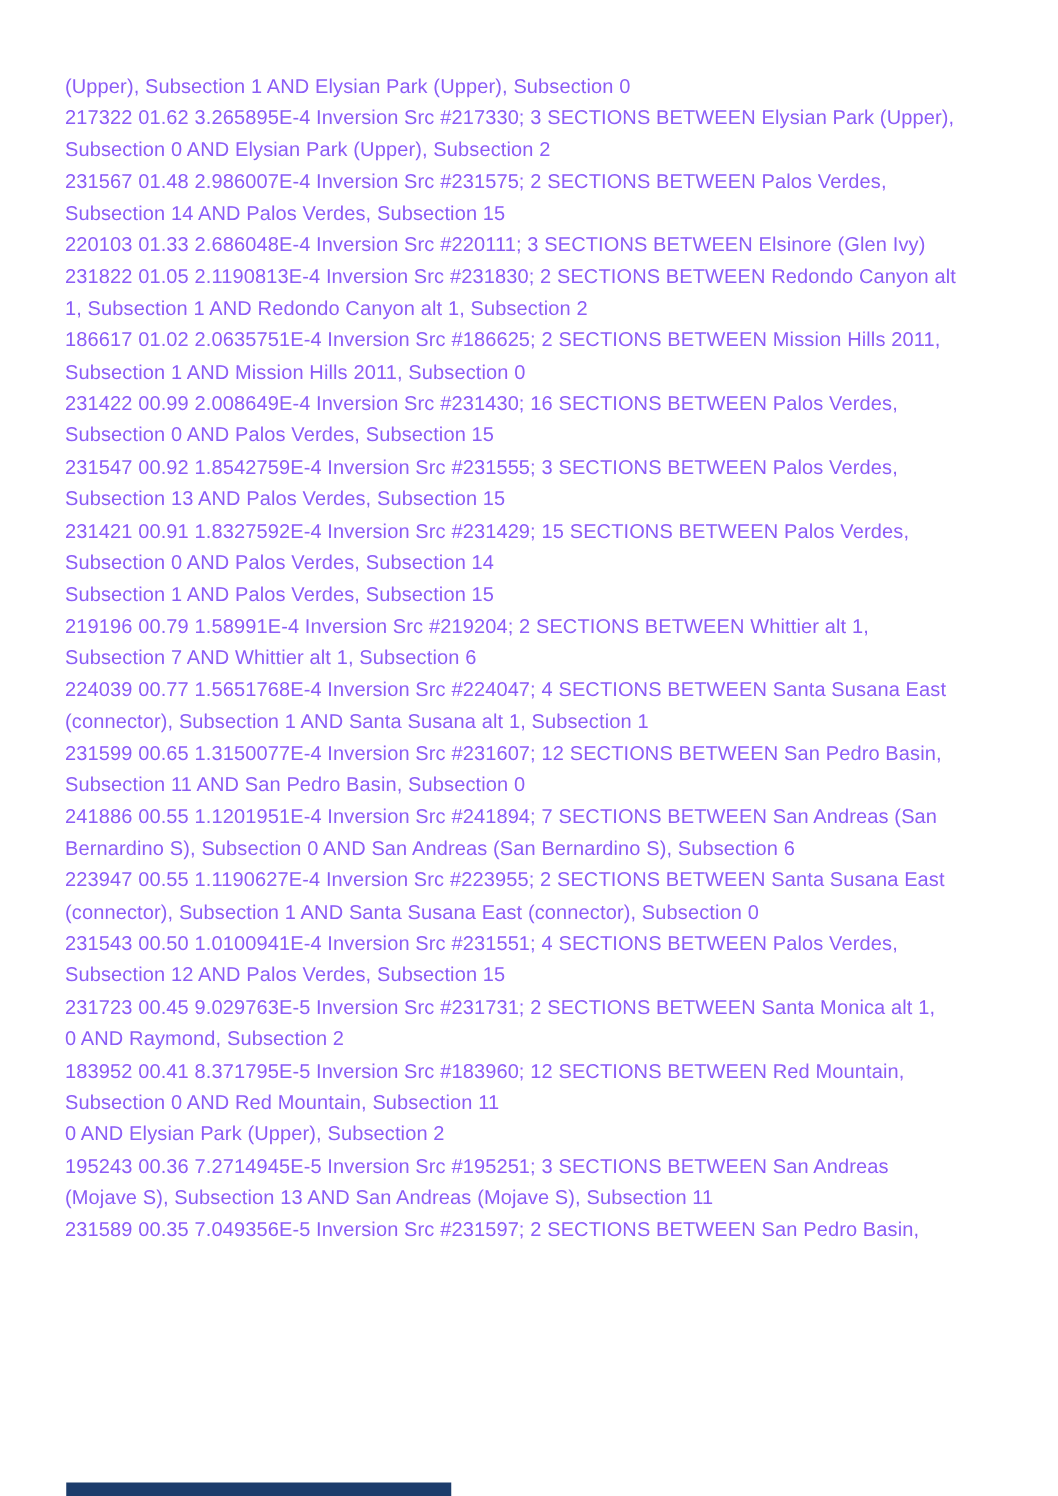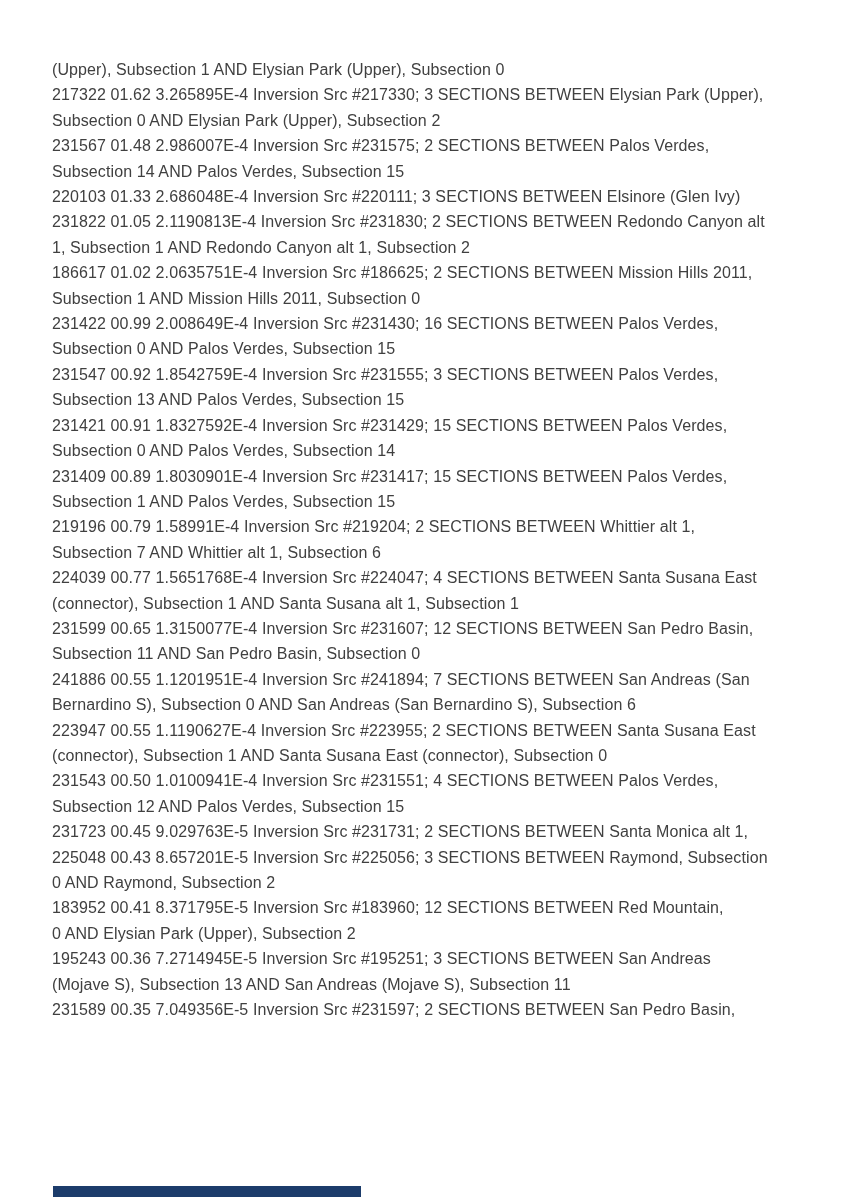--- a/index.html
+++ b/index.html
@@ -22,21 +22,21 @@
   .text-content {
     position: absolute;
     top: 57px;
     left: 52px;
     width: 756px;
   }
   .text-line {
     font-size: 16px;
     line-height: 25.4px;
     letter-spacing: 0.1px;
-    color: #404040;
+    color: #8b5cf6;
     white-space: pre;
   }
   .selection-highlight-bar {
     position: absolute;
     left: 53px;
     bottom: 0;
     width: 308px;
     height: 11px;
   }
 </style>
@@ -54,37 +54,36 @@
       <div class="text-line">231822 01.05 2.1190813E-4 Inversion Src #231830; 2 SECTIONS BETWEEN Redondo Canyon alt</div>
       <div class="text-line">1, Subsection 1 AND Redondo Canyon alt 1, Subsection 2</div>
       <div class="text-line">186617 01.02 2.0635751E-4 Inversion Src #186625; 2 SECTIONS BETWEEN Mission Hills 2011,</div>
       <div class="text-line">Subsection 1 AND Mission Hills 2011, Subsection 0</div>
       <div class="text-line">231422 00.99 2.008649E-4 Inversion Src #231430; 16 SECTIONS BETWEEN Palos Verdes,</div>
       <div class="text-line">Subsection 0 AND Palos Verdes, Subsection 15</div>
       <div class="text-line">231547 00.92 1.8542759E-4 Inversion Src #231555; 3 SECTIONS BETWEEN Palos Verdes,</div>
       <div class="text-line">Subsection 13 AND Palos Verdes, Subsection 15</div>
       <div class="text-line">231421 00.91 1.8327592E-4 Inversion Src #231429; 15 SECTIONS BETWEEN Palos Verdes,</div>
       <div class="text-line">Subsection 0 AND Palos Verdes, Subsection 14</div>
-      <div class="text-line">231409 00.89 1.8030901E-4 Inversion Src #231417; 15 SECTIONS BETWEEN Palos Verdes,</div>
       <div class="text-line">Subsection 1 AND Palos Verdes, Subsection 15</div>
       <div class="text-line">219196 00.79 1.58991E-4 Inversion Src #219204; 2 SECTIONS BETWEEN Whittier alt 1,</div>
       <div class="text-line">Subsection 7 AND Whittier alt 1, Subsection 6</div>
       <div class="text-line">224039 00.77 1.5651768E-4 Inversion Src #224047; 4 SECTIONS BETWEEN Santa Susana East</div>
       <div class="text-line">(connector), Subsection 1 AND Santa Susana alt 1, Subsection 1</div>
       <div class="text-line">231599 00.65 1.3150077E-4 Inversion Src #231607; 12 SECTIONS BETWEEN San Pedro Basin,</div>
       <div class="text-line">Subsection 11 AND San Pedro Basin, Subsection 0</div>
       <div class="text-line">241886 00.55 1.1201951E-4 Inversion Src #241894; 7 SECTIONS BETWEEN San Andreas (San</div>
       <div class="text-line">Bernardino S), Subsection 0 AND San Andreas (San Bernardino S), Subsection 6</div>
       <div class="text-line">223947 00.55 1.1190627E-4 Inversion Src #223955; 2 SECTIONS BETWEEN Santa Susana East</div>
       <div class="text-line">(connector), Subsection 1 AND Santa Susana East (connector), Subsection 0</div>
       <div class="text-line">231543 00.50 1.0100941E-4 Inversion Src #231551; 4 SECTIONS BETWEEN Palos Verdes,</div>
       <div class="text-line">Subsection 12 AND Palos Verdes, Subsection 15</div>
       <div class="text-line">231723 00.45 9.029763E-5 Inversion Src #231731; 2 SECTIONS BETWEEN Santa Monica alt 1,</div>
-      <div class="text-line">225048 00.43 8.657201E-5 Inversion Src #225056; 3 SECTIONS BETWEEN Raymond, Subsection</div>
       <div class="text-line">0 AND Raymond, Subsection 2</div>
       <div class="text-line">183952 00.41 8.371795E-5 Inversion Src #183960; 12 SECTIONS BETWEEN Red Mountain,</div>
+      <div class="text-line">Subsection 0 AND Red Mountain, Subsection 11</div>
       <div class="text-line">0 AND Elysian Park (Upper), Subsection 2</div>
       <div class="text-line">195243 00.36 7.2714945E-5 Inversion Src #195251; 3 SECTIONS BETWEEN San Andreas</div>
       <div class="text-line">(Mojave S), Subsection 13 AND San Andreas (Mojave S), Subsection 11</div>
       <div class="text-line">231589 00.35 7.049356E-5 Inversion Src #231597; 2 SECTIONS BETWEEN San Pedro Basin,</div>
     </div>
   <div class="selection-highlight-bar" style="background: rgb(28, 60, 107);"></div>
 </main>
 
 </body></html>

